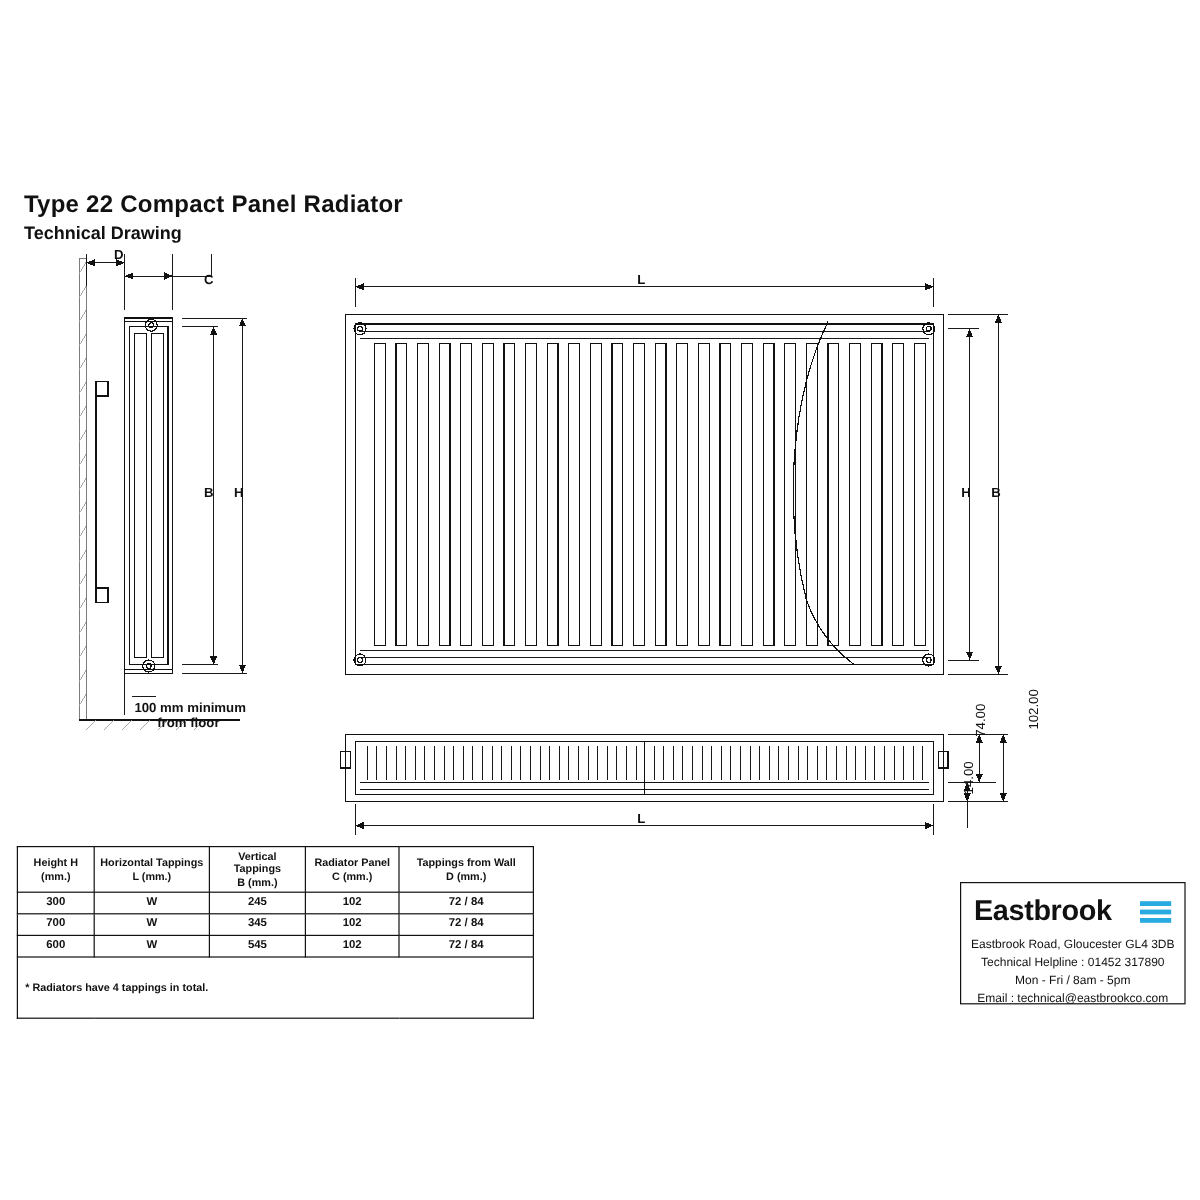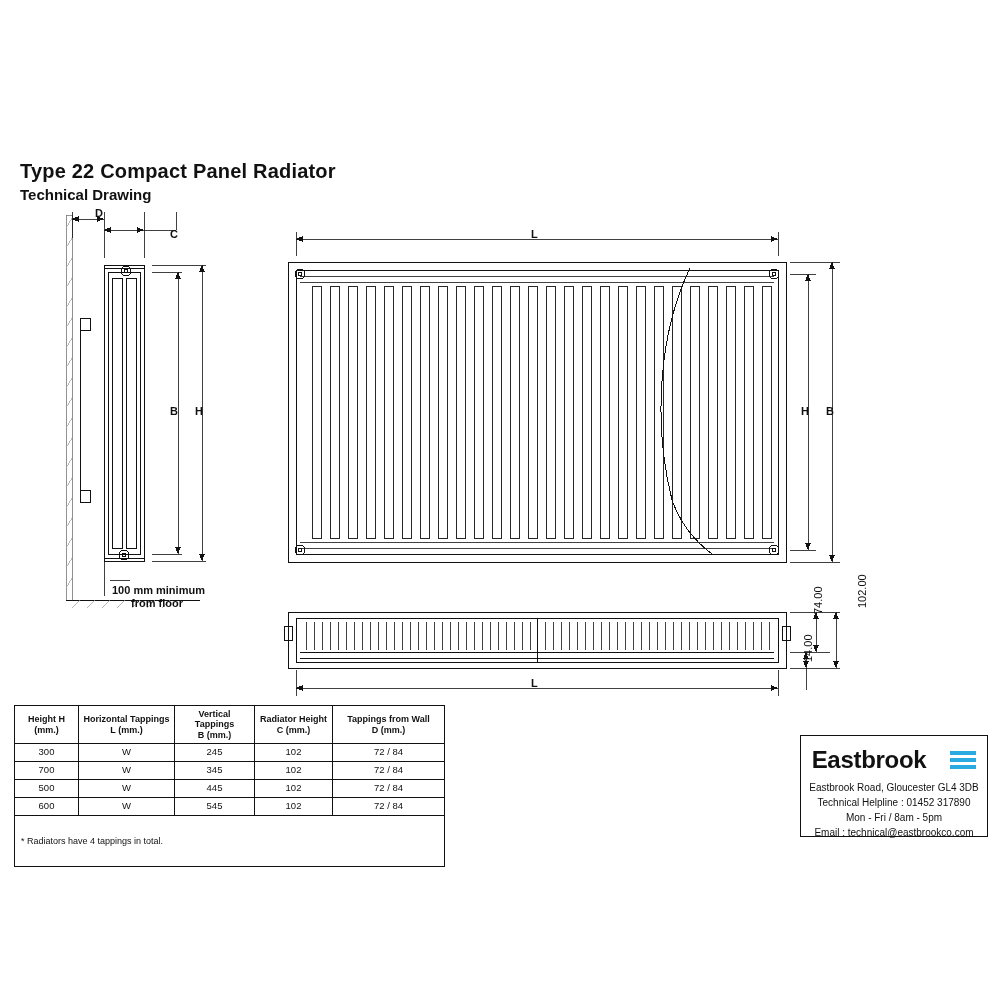--- a/index.html
+++ b/index.html
@@ -30,21 +30,21 @@
   
   table.spec{
     position:absolute;left:14px;top:705px;
     border-collapse:collapse;
     font-size:9.5px;
   }
   table.spec th,table.spec td{
     border:1px solid #111;
     text-align:center;
     padding:3px 4px;
-    font-weight:normal;
+    font-weight:bold;
     line-height:1.15;
   }
   table.spec th{font-weight:bold;font-size:9px;}
   table.spec td.note{
     text-align:left;font-size:9px;padding:20px 6px;
   }
   col.c0{width:64px;}col.c1{width:96px;}col.c2{width:80px;}
   col.c3{width:78px;}col.c4{width:112px;}
 
   
@@ -380,21 +380,21 @@
         </th>
         <th>
           <span>Horizontal Tappings</span><br>
           <span>L (mm.)</span>
         </th>
         <th>
           <span>Vertical Tappings</span><br>
           <span>B (mm.)</span>
         </th>
         <th>
-          <span>Radiator Height</span><br>
+          <span>Radiator Panel</span><br>
           <span>C (mm.)</span>
         </th>
         <th>
           <span>Tappings from Wall</span><br>
           <span>D (mm.)</span>
         </th>
       </tr>
     </thead>
     <tbody>
       <tr>
@@ -405,27 +405,20 @@
         <td>72 / 84</td>
       </tr>
       <tr>
         <td>700</td>
         <td>W</td>
         <td>345</td>
         <td>102</td>
         <td>72 / 84</td>
       </tr>
       <tr>
-        <td>500</td>
-        <td>W</td>
-        <td>445</td>
-        <td>102</td>
-        <td>72 / 84</td>
-      </tr>
-      <tr>
         <td>600</td>
         <td>W</td>
         <td>545</td>
         <td>102</td>
         <td>72 / 84</td>
       </tr>
       <tr>
         <td class="note" colspan="5">* Radiators have 4 tappings in total.</td>
       </tr>
     </tbody>

